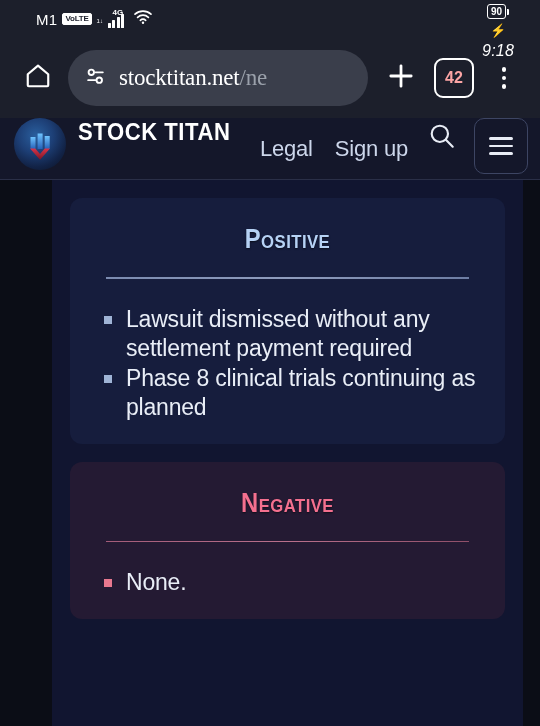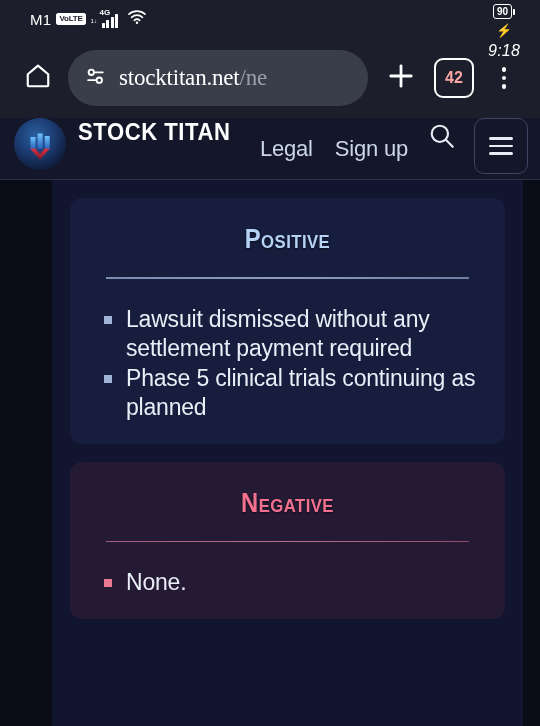--- a/index.html
+++ b/index.html
@@ -8,33 +8,33 @@
     background:#0d0f18;
     font-family:"Liberation Sans", sans-serif;
     overflow:hidden;
   }
 
   
   #status-bar{
     height:38px; width:100%;
     background:#1c1f2b;
     display:flex; align-items:center;
-    padding:0 14px;
+    padding:0 20px;
     color:#ffffff;
   }
   .sb-left{ display:flex; align-items:center; gap:5px; margin-left:16px;}
   .sb-right{ display:flex; align-items:center; gap:5px; margin-left:auto; margin-right:6px;flex-direction:column;}
   .sb-carrier{ font-size:15px; letter-spacing:.3px; font-weight:400;}
   .volte-badge{
     border:1.6px solid #fff; border-radius:2px;
     font-size:8px; font-weight:700; letter-spacing:-.2px;
     padding:1px 2px; line-height:1; background:#fff; color:#1c1f2b;
   }
   .net-wrap{ display:flex; align-items:flex-end; gap:1px; position:relative; height:18px;}
-  .net-label{ position:absolute; top:-1px; left:9px; font-size:8px; font-weight:700; line-height:1;}
+  .net-label{ position:absolute; top:-1px; left:16px; font-size:8px; font-weight:700; line-height:1;}
   .net-sub{ position:absolute; top:8px; left:0; font-size:6px; line-height:1;}
   .bars{ display:flex; align-items:flex-end; gap:1.5px; margin-left:11px;}
   .bars i{ display:block; width:3px; background:#fff; border-radius:.5px;}
   .bars i:nth-child(1){height:5px;} .bars i:nth-child(2){height:8px;}
   .bars i:nth-child(3){height:11px;} .bars i:nth-child(4){height:14px;}
   .wifi-ico{ margin-left:4px; }
   .alarm-ico{ margin-right:2px;}
   .batt{
     display:flex; align-items:center; gap:1px;
   }
@@ -294,21 +294,21 @@
 </div>
 
 <div id="page-wrap">
   <div id="page-content">
 
     <section class="card card-positive">
       <h2 class="card-title title-positive">Positive</h2>
       <div class="card-divider div-positive"></div>
       <ul class="bullets bul-positive">
         <li>Lawsuit dismissed without any settlement payment required</li>
-        <li>Phase 5 clinical trials continuing as planned</li>
+        <li>Phase 8 clinical trials continuing as planned</li>
       </ul>
     </section>
 
     <section class="card card-negative">
       <h2 class="card-title title-negative">Negative</h2>
       <div class="card-divider div-negative"></div>
       <ul class="bullets bul-negative">
         <li>None.</li>
       </ul>
     </section>

